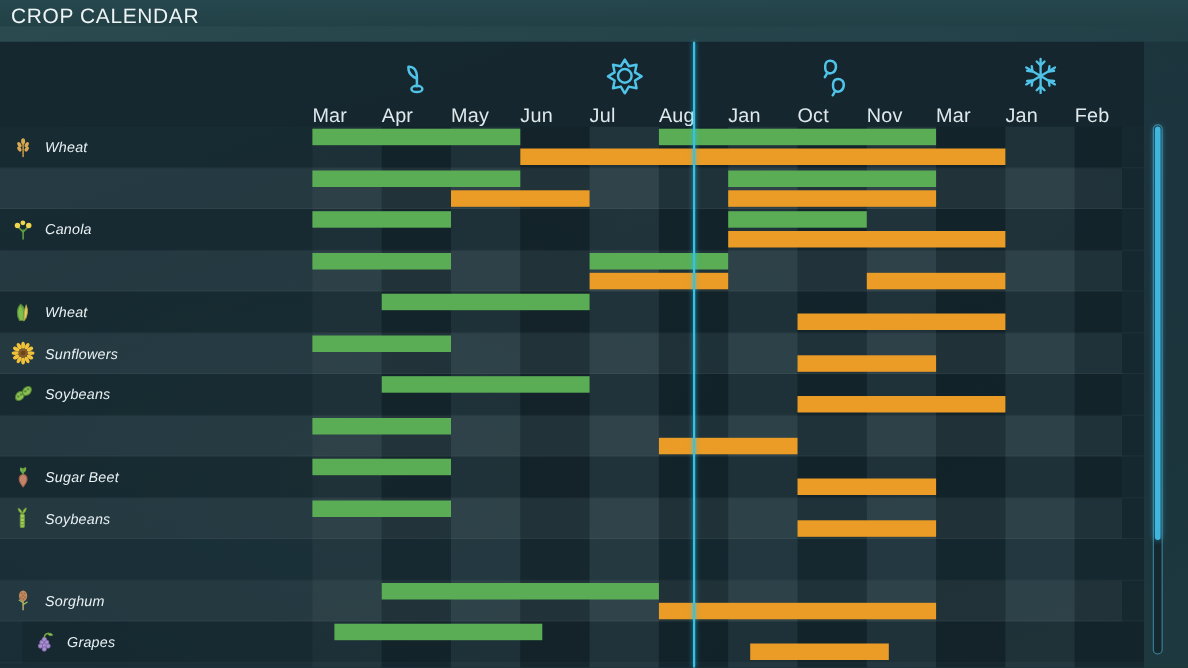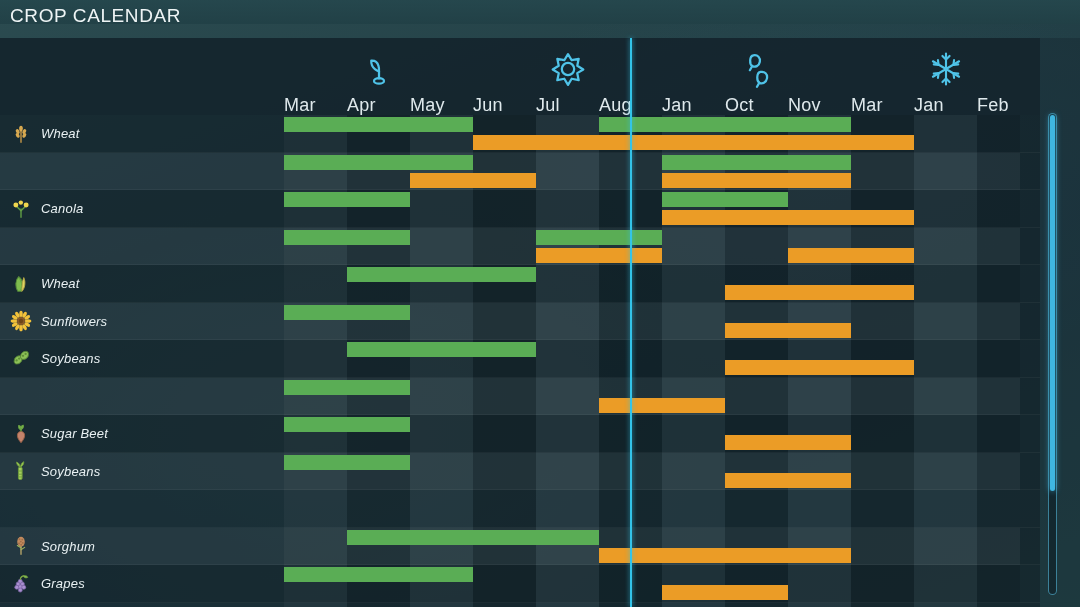--- a/index.html
+++ b/index.html
@@ -353,21 +353,21 @@
                   <circle cx="12.2" cy="10.6" r="1"></circle>
                 </g>
                 <path d="M12 14 L8 11.5M12 16 L16 13.5" stroke="#9fb45f" stroke-width="1.2" fill="none" stroke-linecap="round"></path>
               </svg></span>
             <span class="crop-name">Sorghum</span>
           </div>
           <div class="bar plant" style="left: 347px; width: 252px; background: rgb(90, 173, 85);"></div>
           <div class="bar harvest" style="left: 599px; width: 252px; background: rgb(235, 156, 38);"></div>
         </div>
         <div class="row-sep" style="top: 449px;"></div>
-        <div class="row even" style="top: 450px;">
+        <div class="row even" style="top: 450px; margin-left: 20px;">
           <div class="crop-cell">
             <span class="crop-icon"><svg viewBox="0 0 24 24">
                 <g fill="#a98fd0" stroke="#7c64a6" stroke-width="0.8">
                   <circle cx="9" cy="12" r="2.3"></circle>
                   <circle cx="13.4" cy="12" r="2.3"></circle>
                   <circle cx="11.2" cy="15.2" r="2.3"></circle>
                   <circle cx="7.4" cy="15.6" r="2.2"></circle>
                   <circle cx="15" cy="15.6" r="2.2"></circle>
                   <circle cx="11.2" cy="18.6" r="2.2"></circle>
                   <circle cx="11.2" cy="9" r="2.2"></circle>

